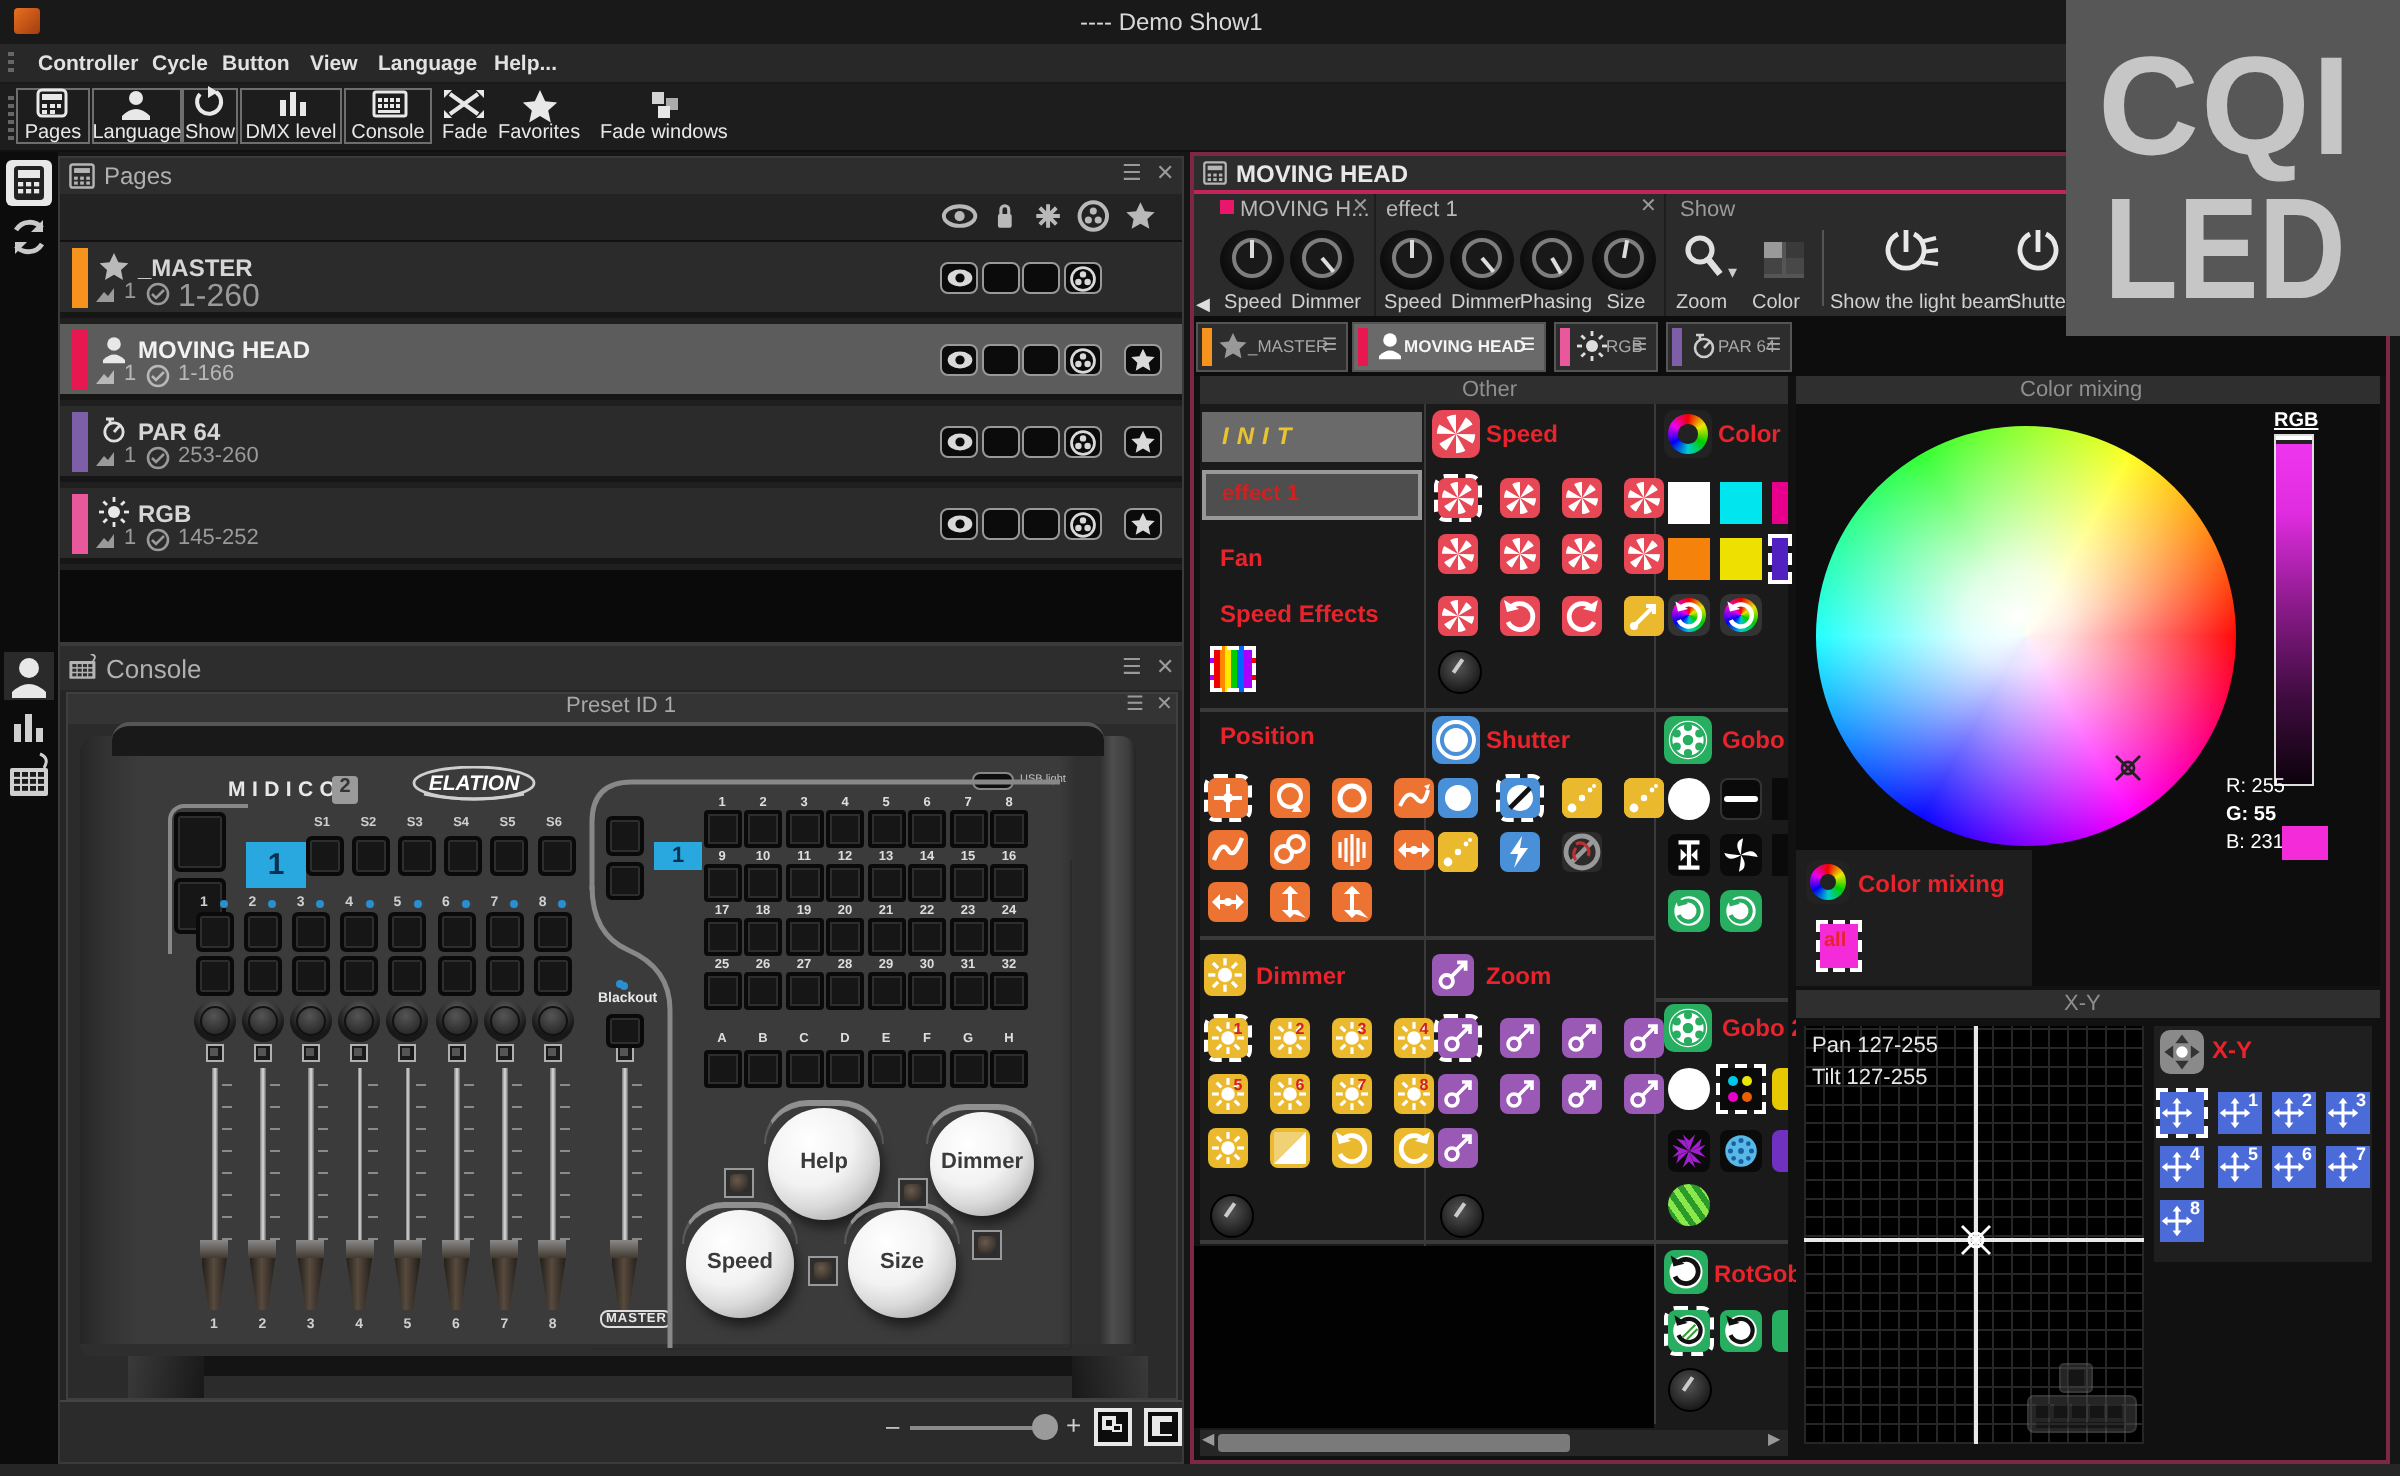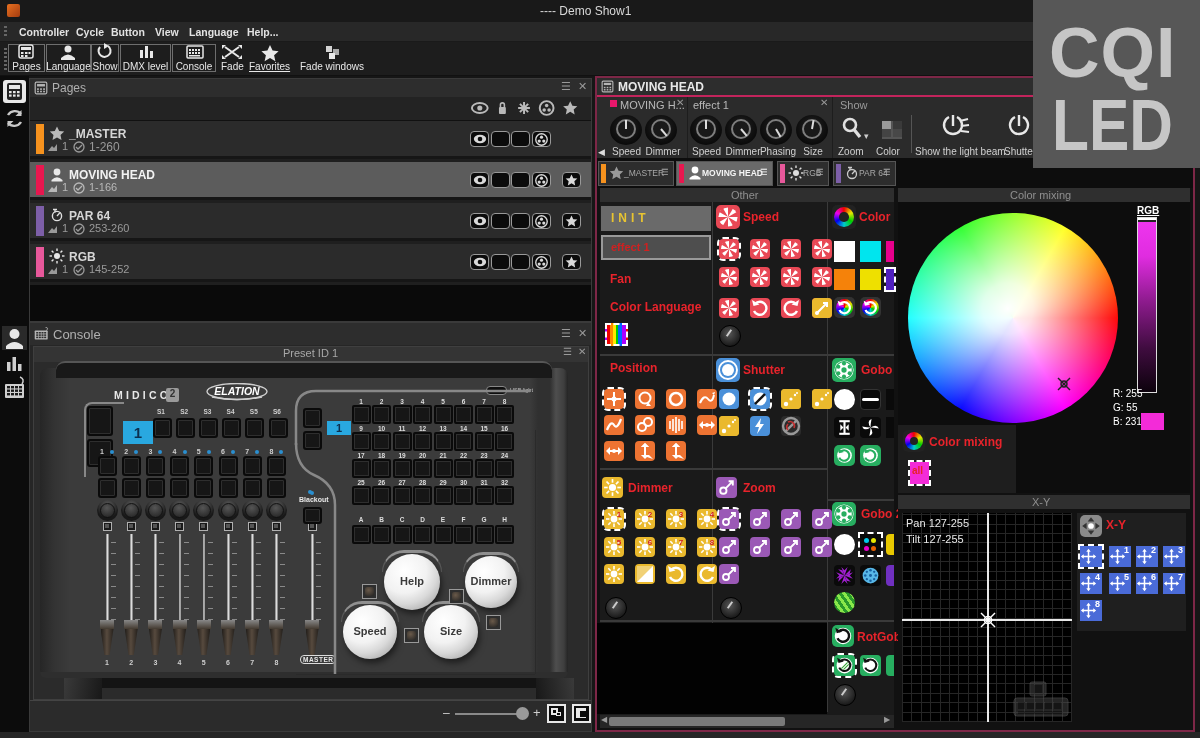--- a/index.html
+++ b/index.html
@@ -23,21 +23,21 @@
 <div class="a" style="left:8px;top:61px;font-size:10px;color:#e8e8e8;font-weight:normal;white-space:nowrap;"><span style="display:inline-block;width:37px;text-align:center;">Pages</span></div>
 <div class="a" style="left:46px;top:44px;width:45px;height:28px;border:1px solid #6e6e6e;background:#1d1d1d;"></div>
 <div class="a" style="left:46px;top:61px;font-size:10px;color:#e8e8e8;font-weight:normal;white-space:nowrap;"><span style="display:inline-block;width:45px;text-align:center;">Language</span></div>
 <div class="a" style="left:91px;top:44px;width:28px;height:28px;border:1px solid #6e6e6e;background:#1d1d1d;"></div>
 <div class="a" style="left:91px;top:61px;font-size:10px;color:#e8e8e8;font-weight:normal;white-space:nowrap;"><span style="display:inline-block;width:28px;text-align:center;">Show</span></div>
 <div class="a" style="left:120px;top:44px;width:51px;height:28px;border:1px solid #6e6e6e;background:#1d1d1d;"></div>
 <div class="a" style="left:120px;top:61px;font-size:10px;color:#e8e8e8;font-weight:normal;white-space:nowrap;"><span style="display:inline-block;width:51px;text-align:center;">DMX level</span></div>
 <div class="a" style="left:172px;top:44px;width:44px;height:28px;border:1px solid #6e6e6e;background:#1d1d1d;"></div>
 <div class="a" style="left:172px;top:61px;font-size:10px;color:#e8e8e8;font-weight:normal;white-space:nowrap;"><span style="display:inline-block;width:44px;text-align:center;">Console</span></div>
 <div class="a" style="left:221px;top:61px;font-size:10px;color:#e8e8e8;font-weight:normal;white-space:nowrap;">Fade</div>
-<div class="a" style="left:249px;top:61px;font-size:10px;color:#e8e8e8;font-weight:normal;white-space:nowrap;text-decoration:underline;">Favorites</div>
+<div class="a" style="left:249px;top:61px;font-size:10px;color:#e8e8e8;font-weight:normal;white-space:nowrap;">Favorites</div>
 <div class="a" style="left:300px;top:61px;font-size:10px;color:#e8e8e8;font-weight:normal;white-space:nowrap;">Fade windows</div>
 <svg class="a" style="left:0;top:42px;" width="380" height="22" viewBox="0 0 380 22">
 <g fill="#e8e8e8">
 <rect x="19" y="3" width="14" height="13" rx="2" fill="none" stroke="#e8e8e8" stroke-width="1.5"></rect>
 <rect x="21" y="5" width="10" height="3" fill="#e8e8e8"></rect>
 <g fill="#e8e8e8">
         <rect x="21" y="10" width="2.5" height="2"></rect>
         <rect x="25" y="10" width="2.5" height="2"></rect>
         <rect x="28.5" y="10" width="2" height="2"></rect>
         <rect x="21" y="13" width="2.5" height="2"></rect>
@@ -169,21 +169,21 @@
   </svg>
 <div class="a" style="left:69px;top:127px;font-size:12px;color:#d6d6d6;font-weight:bold;white-space:nowrap;">_MASTER</div>
 <svg class="a" style="left:47px;top:142px;" width="12" height="11" viewBox="0 0 12 11">
     <path d="M1 9 l4 -5 2 2 3 -4 v7 z" fill="#9a9a9a"></path>
   </svg>
 <div class="a" style="left:62px;top:140px;font-size:11px;color:#9a9a9a;font-weight:normal;white-space:nowrap;">1</div>
 <svg class="a" style="left:73px;top:141px;" width="12" height="12" viewBox="0 0 12 12">
     <circle cx="6" cy="6" r="5" fill="none" stroke="#9a9a9a" stroke-width="1.3"></circle>
     <path d="M3 6 l2 2 4 -4" fill="none" stroke="#9a9a9a" stroke-width="1.3"></path>
   </svg>
-<div class="a" style="left:89px;top:140px;font-size:12px;color:#9a9a9a;font-weight:normal;white-space:nowrap;">1-260</div>
+<div class="a" style="left:89px;top:140px;font-size:16px;color:#9a9a9a;font-weight:normal;white-space:nowrap;">1-260</div>
 <div class="a" style="left:470px;top:131px;width:19px;height:16px;background:#0b0b0b;border:1px solid #999;border-radius:4px;"></div>
 <svg class="a" style="left:472.5px;top:134px;" width="14" height="10" viewBox="0 0 18 13">
     <ellipse cx="9" cy="6.5" rx="8" ry="5.5" fill="#d9d9d9"></ellipse>
     <circle cx="9" cy="6.5" r="3" fill="#0b0b0b"></circle>
   </svg>
 <div class="a" style="left:490.5px;top:131px;width:19px;height:16px;background:#0b0b0b;border:1px solid #999;border-radius:4px;"></div>
 <div class="a" style="left:511px;top:131px;width:19px;height:16px;background:#0b0b0b;border:1px solid #999;border-radius:4px;"></div>
 <div class="a" style="left:531.5px;top:131px;width:19px;height:16px;background:#0b0b0b;border:1px solid #999;border-radius:4px;"></div>
 <svg class="a" style="left:534.5px;top:132.5px;" width="13" height="13" viewBox="0 0 17 17">
     <circle cx="8.5" cy="8.5" r="7.5" fill="none" stroke="#d9d9d9" stroke-width="1.8"></circle>
@@ -808,25 +808,25 @@
 <div class="a" style="left:600px;top:188px;width:294px;height:14px;background:#2f2f2f;"></div>
 <div class="a" style="left:731px;top:189px;font-size:11px;color:#8f8f8f;font-weight:normal;white-space:nowrap;">Other</div>
 <div class="a" style="left:712px;top:202px;width:1px;height:510px;background:#3a3a3a;"></div>
 <div class="a" style="left:827px;top:202px;width:1px;height:510px;background:#3a3a3a;"></div>
 <div class="a" style="left:600px;top:354px;width:228px;height:2px;background:#3a3a3a;"></div>
 <div class="a" style="left:600px;top:468px;width:228px;height:2px;background:#3a3a3a;"></div>
 <div class="a" style="left:828px;top:354px;width:66px;height:2px;background:#3a3a3a;"></div>
 <div class="a" style="left:828px;top:499px;width:66px;height:2px;background:#3a3a3a;"></div>
 <div class="a" style="left:600px;top:620px;width:294px;height:2px;background:#3a3a3a;"></div>
 <div class="a" style="left:601px;top:206px;width:110px;height:25px;background:#6a6a6a;"></div>
-<div class="a" style="left:611px;top:211px;font-size:12px;color:#e8c431;font-weight:bold;white-space:nowrap;"><span style="letter-spacing:4px;">INIT</span></div>
+<div class="a" style="left:611px;top:211px;font-size:12px;color:#e8c431;font-weight:bold;white-space:nowrap;font-style:italic;"><span style="letter-spacing:4px;">INIT</span></div>
 <div class="a" style="left:601px;top:235px;width:110px;height:25px;background:#4e4e4e;border:2px solid #999;"></div>
 <div class="a" style="left:611px;top:241px;font-size:11px;color:#d02020;font-weight:bold;white-space:nowrap;">effect 1</div>
 <div class="a" style="left:610px;top:272px;font-size:12px;color:#e8232b;font-weight:bold;white-space:nowrap;">Fan</div>
-<div class="a" style="left:610px;top:300px;font-size:12px;color:#e8232b;font-weight:bold;white-space:nowrap;">Color Language</div>
+<div class="a" style="left:610px;top:300px;font-size:12px;color:#e8232b;font-weight:bold;white-space:nowrap;">Speed Effects</div>
 <div class="a" style="left:605px;top:323px;width:23px;height:23px;background:linear-gradient(90deg,#e00 0 15%,#f80 15% 30%,#ffe800 30% 45%,#0c0 45% 60%,#06f 60% 78%,#a0f 78% 100%);border:2px dashed #fff;outline:2px solid #1a1a1a;"></div>
 <div class="a" style="left:610px;top:361px;font-size:12px;color:#e8232b;font-weight:bold;white-space:nowrap;">Position</div>
 <div class="a" style="left:604px;top:389px;width:20px;height:20px;border-radius:4px;background:#ed7332;outline:2px dashed #fff;"></div>
 <svg class="a" style="left:604px;top:389px;" width="20" height="20" viewBox="0 0 20 20">
     <g stroke="#fff" stroke-width="2">
       <line x1="10" y1="3" x2="10" y2="17"></line>
       <line x1="3" y1="10" x2="17" y2="10"></line>
     </g>
     <circle cx="10" cy="10" r="2.5" fill="#fff"></circle>
   </svg>
@@ -1464,21 +1464,21 @@
 <svg class="a" style="left:1056px;top:376px;" width="16" height="16" viewBox="0 0 16 16">
     <g stroke="#222" stroke-width="1.4">
       <line x1="2" y1="2" x2="14" y2="14"></line>
       <line x1="14" y1="2" x2="2" y2="14"></line>
     </g>
     <circle cx="8" cy="8" r="3" fill="none" stroke="#222" stroke-width="1.4"></circle>
   </svg>
 <div class="a" style="left:1137px;top:205px;font-size:10px;color:#fff;font-weight:bold;white-space:nowrap;text-decoration:underline;">RGB</div>
 <div class="a" style="left:1137px;top:217px;width:20px;height:176px;border:1px solid #ddd;background:linear-gradient(180deg,#fff 0,#fff 2px,#222 2px,#222 4px,#ee35ee 4px,#e02ce0 22%,#8d1b8d 48%,#3f0c3f 75%,#0c020c 100%);"></div>
 <div class="a" style="left:1113px;top:388px;font-size:10px;color:#fff;font-weight:normal;white-space:nowrap;">R: 255</div>
-<div class="a" style="left:1113px;top:402px;font-size:10px;color:#fff;font-weight:normal;white-space:nowrap;text-align:right;">G:  55</div>
+<div class="a" style="left:1113px;top:402px;font-size:10px;color:#fff;font-weight:bold;white-space:nowrap;text-align:right;">G:  55</div>
 <div class="a" style="left:1113px;top:416px;font-size:10px;color:#fff;font-weight:normal;white-space:nowrap;">B: 231</div>
 <div class="a" style="left:1141px;top:413px;width:23px;height:17px;background:#f32bd8;"></div>
 <div class="a" style="left:898px;top:425px;width:118px;height:68px;background:#1e1e1e;"></div>
 <div class="a" style="left:903px;top:430px;width:22px;height:22px;border-radius:5px;background:#222;"></div>
 <div class="a" style="left:905px;top:432px;width:18px;height:18px;border-radius:50%;background:conic-gradient(#e00,#e8e800,#0c0,#0cc,#00e,#e0e,#e00);"></div>
 <div class="a" style="left:909.6px;top:436.6px;width:8.8px;height:8.8px;border-radius:50%;background:#222;"></div>
 <div class="a" style="left:929px;top:435px;font-size:12px;color:#e8232b;font-weight:bold;white-space:nowrap;">Color mixing</div>
 <div class="a" style="left:910px;top:462px;width:19px;height:22px;background:#f32bd8;outline:2px dashed #fff;"></div>
 <div class="a" style="left:912px;top:465px;font-size:10px;color:#e8232b;font-weight:bold;white-space:nowrap;">all</div>
 <div class="a" style="left:898px;top:495px;width:292px;height:233px;background:#111;"></div>

